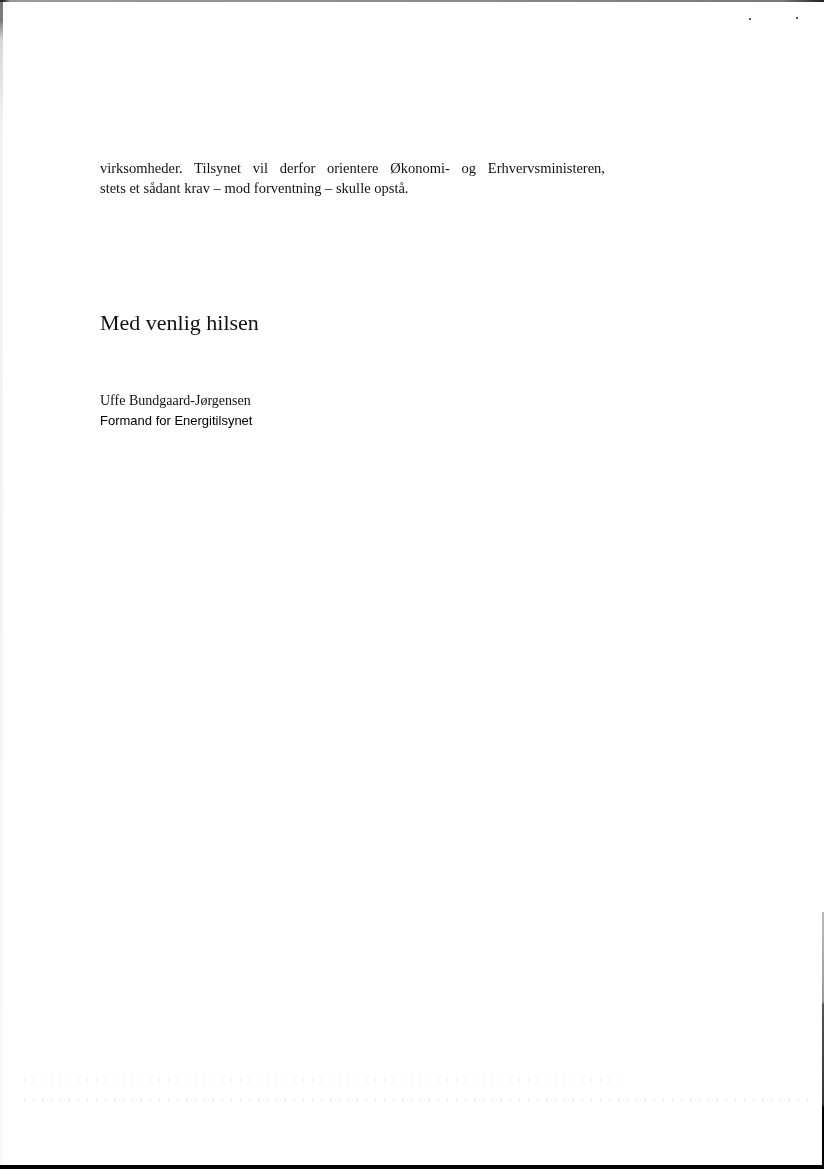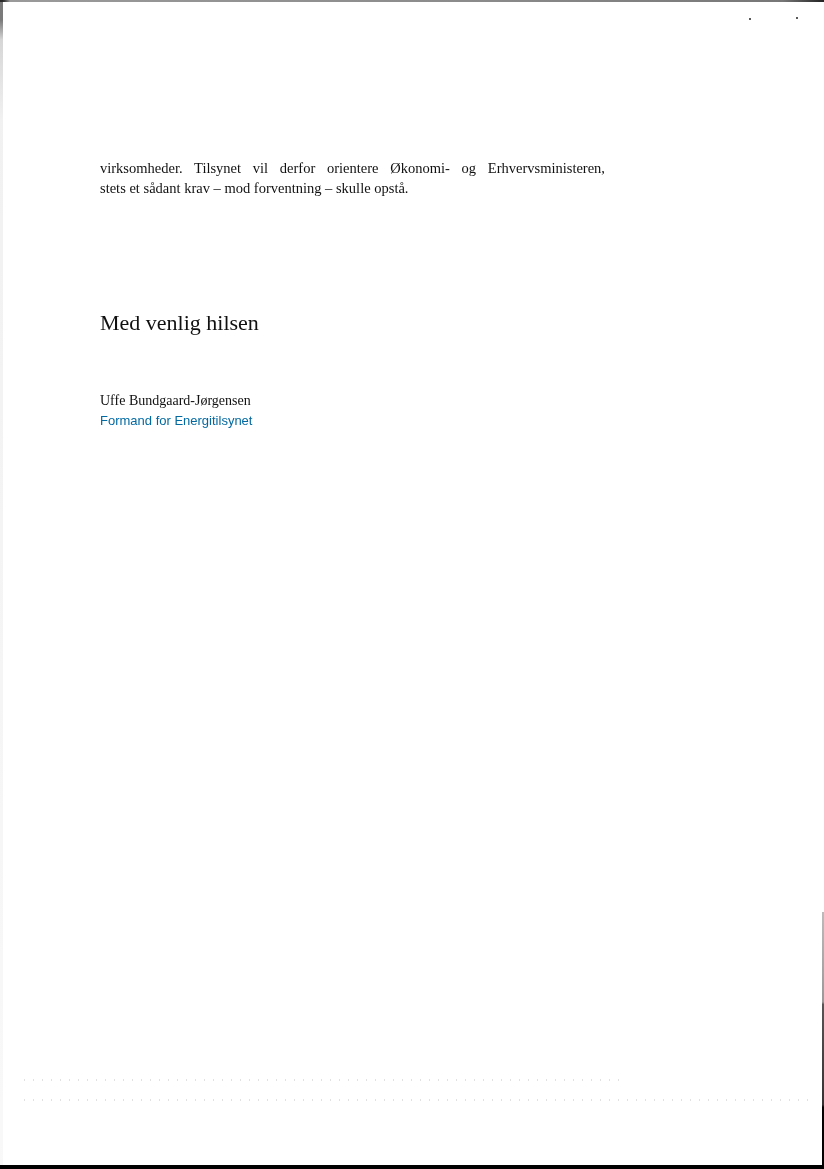--- a/index.html
+++ b/index.html
@@ -96,21 +96,21 @@
       font-size: 14px;
       line-height: 22px;
     }
     .signer-title {
       position: absolute;
       left: 100px;
       top: 412px;
       font-family: "Liberation Sans", "DejaVu Sans", sans-serif;
       font-size: 13px;
       line-height: 17px;
-      color: #0369a1;
+      color: #000000;
     }
   </style>
 </head>
 <body>
 
 <div class="page">
   <div class="border-top"></div>
   <div class="border-left"></div>
   <div class="border-right"></div>
   <div class="border-bottom"></div>

